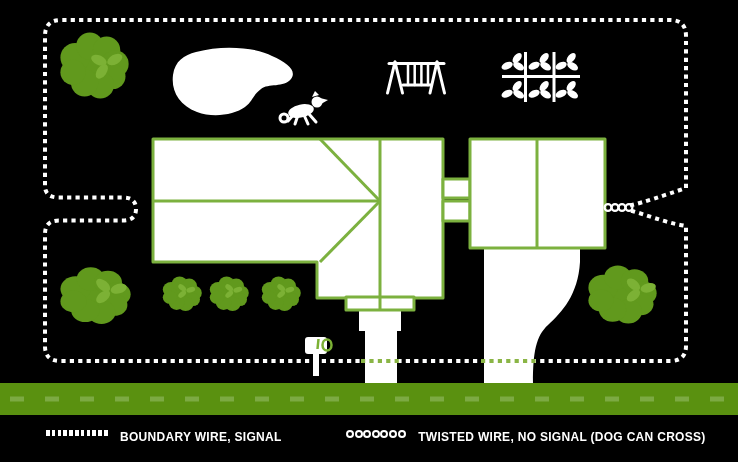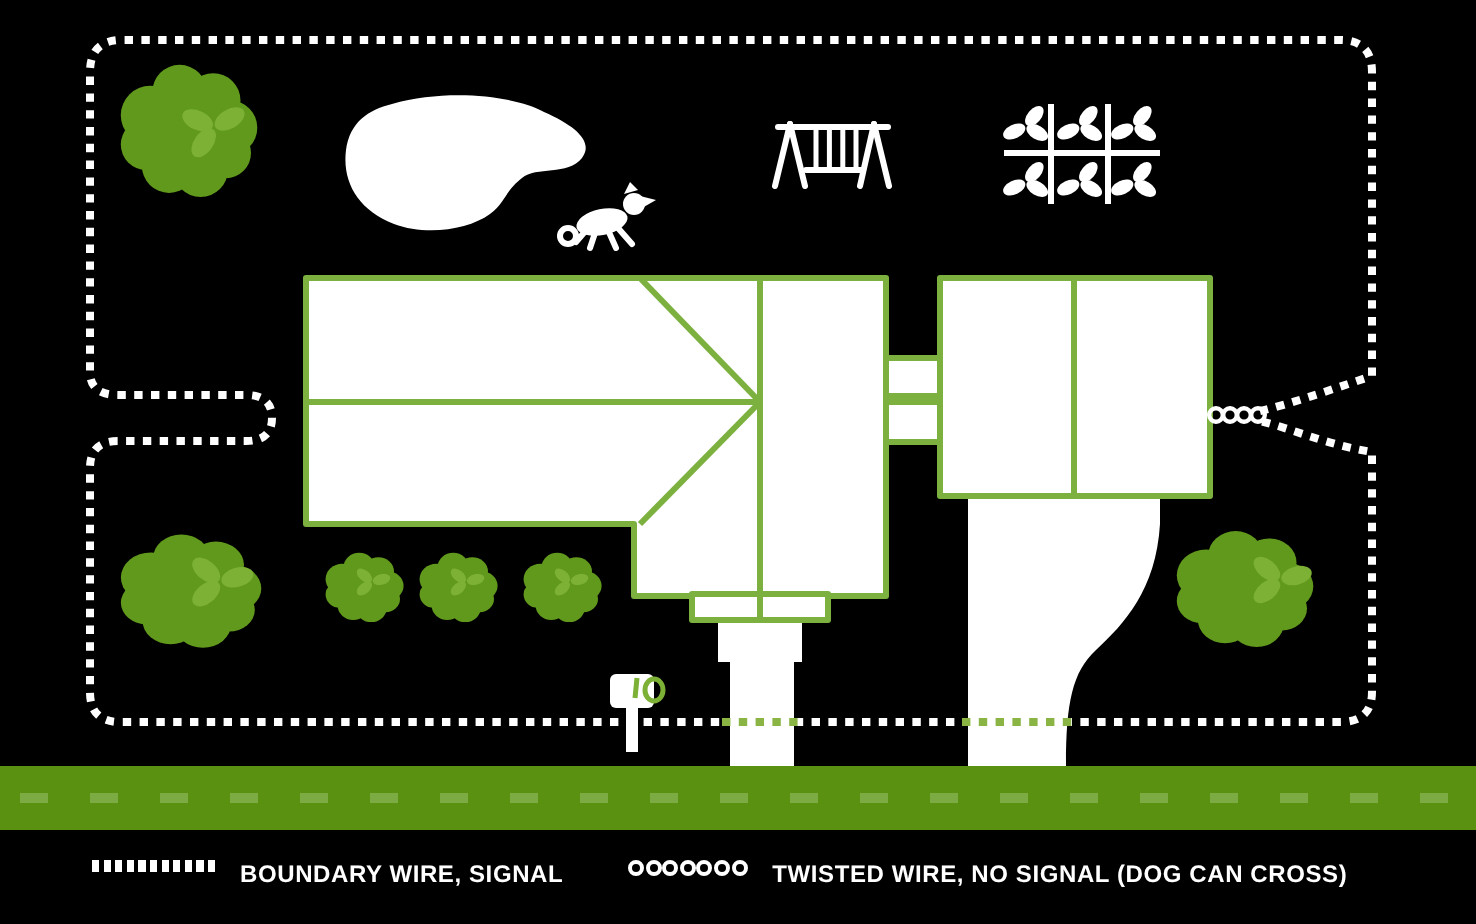--- a/index.html
+++ b/index.html
@@ -167,21 +167,21 @@
         <line x1="318.5" y1="339" x2="317.5" y2="349"></line>
         <ellipse cx="327" cy="345" rx="4.5" ry="5.5"></ellipse>
       </g>
     </g>
   </svg>
 
   <div class="legend-item" style="left:46px">
     <span class="swatch-dash"></span>
     <span class="legend-label">BOUNDARY WIRE, SIGNAL</span>
   </div>
-  <div class="legend-item" style="left:314px">
+  <div class="legend-item" style="left:346px">
     <span class="swatch-circles">
       <span class="ring"></span>
         <span class="ring"></span>
         <span class="ring"></span>
         <span class="ring"></span>
         <span class="ring"></span>
         <span class="ring"></span>
         <span class="ring"></span>
     </span>
     <span class="legend-label">TWISTED WIRE, NO SIGNAL (DOG CAN CROSS)</span>

